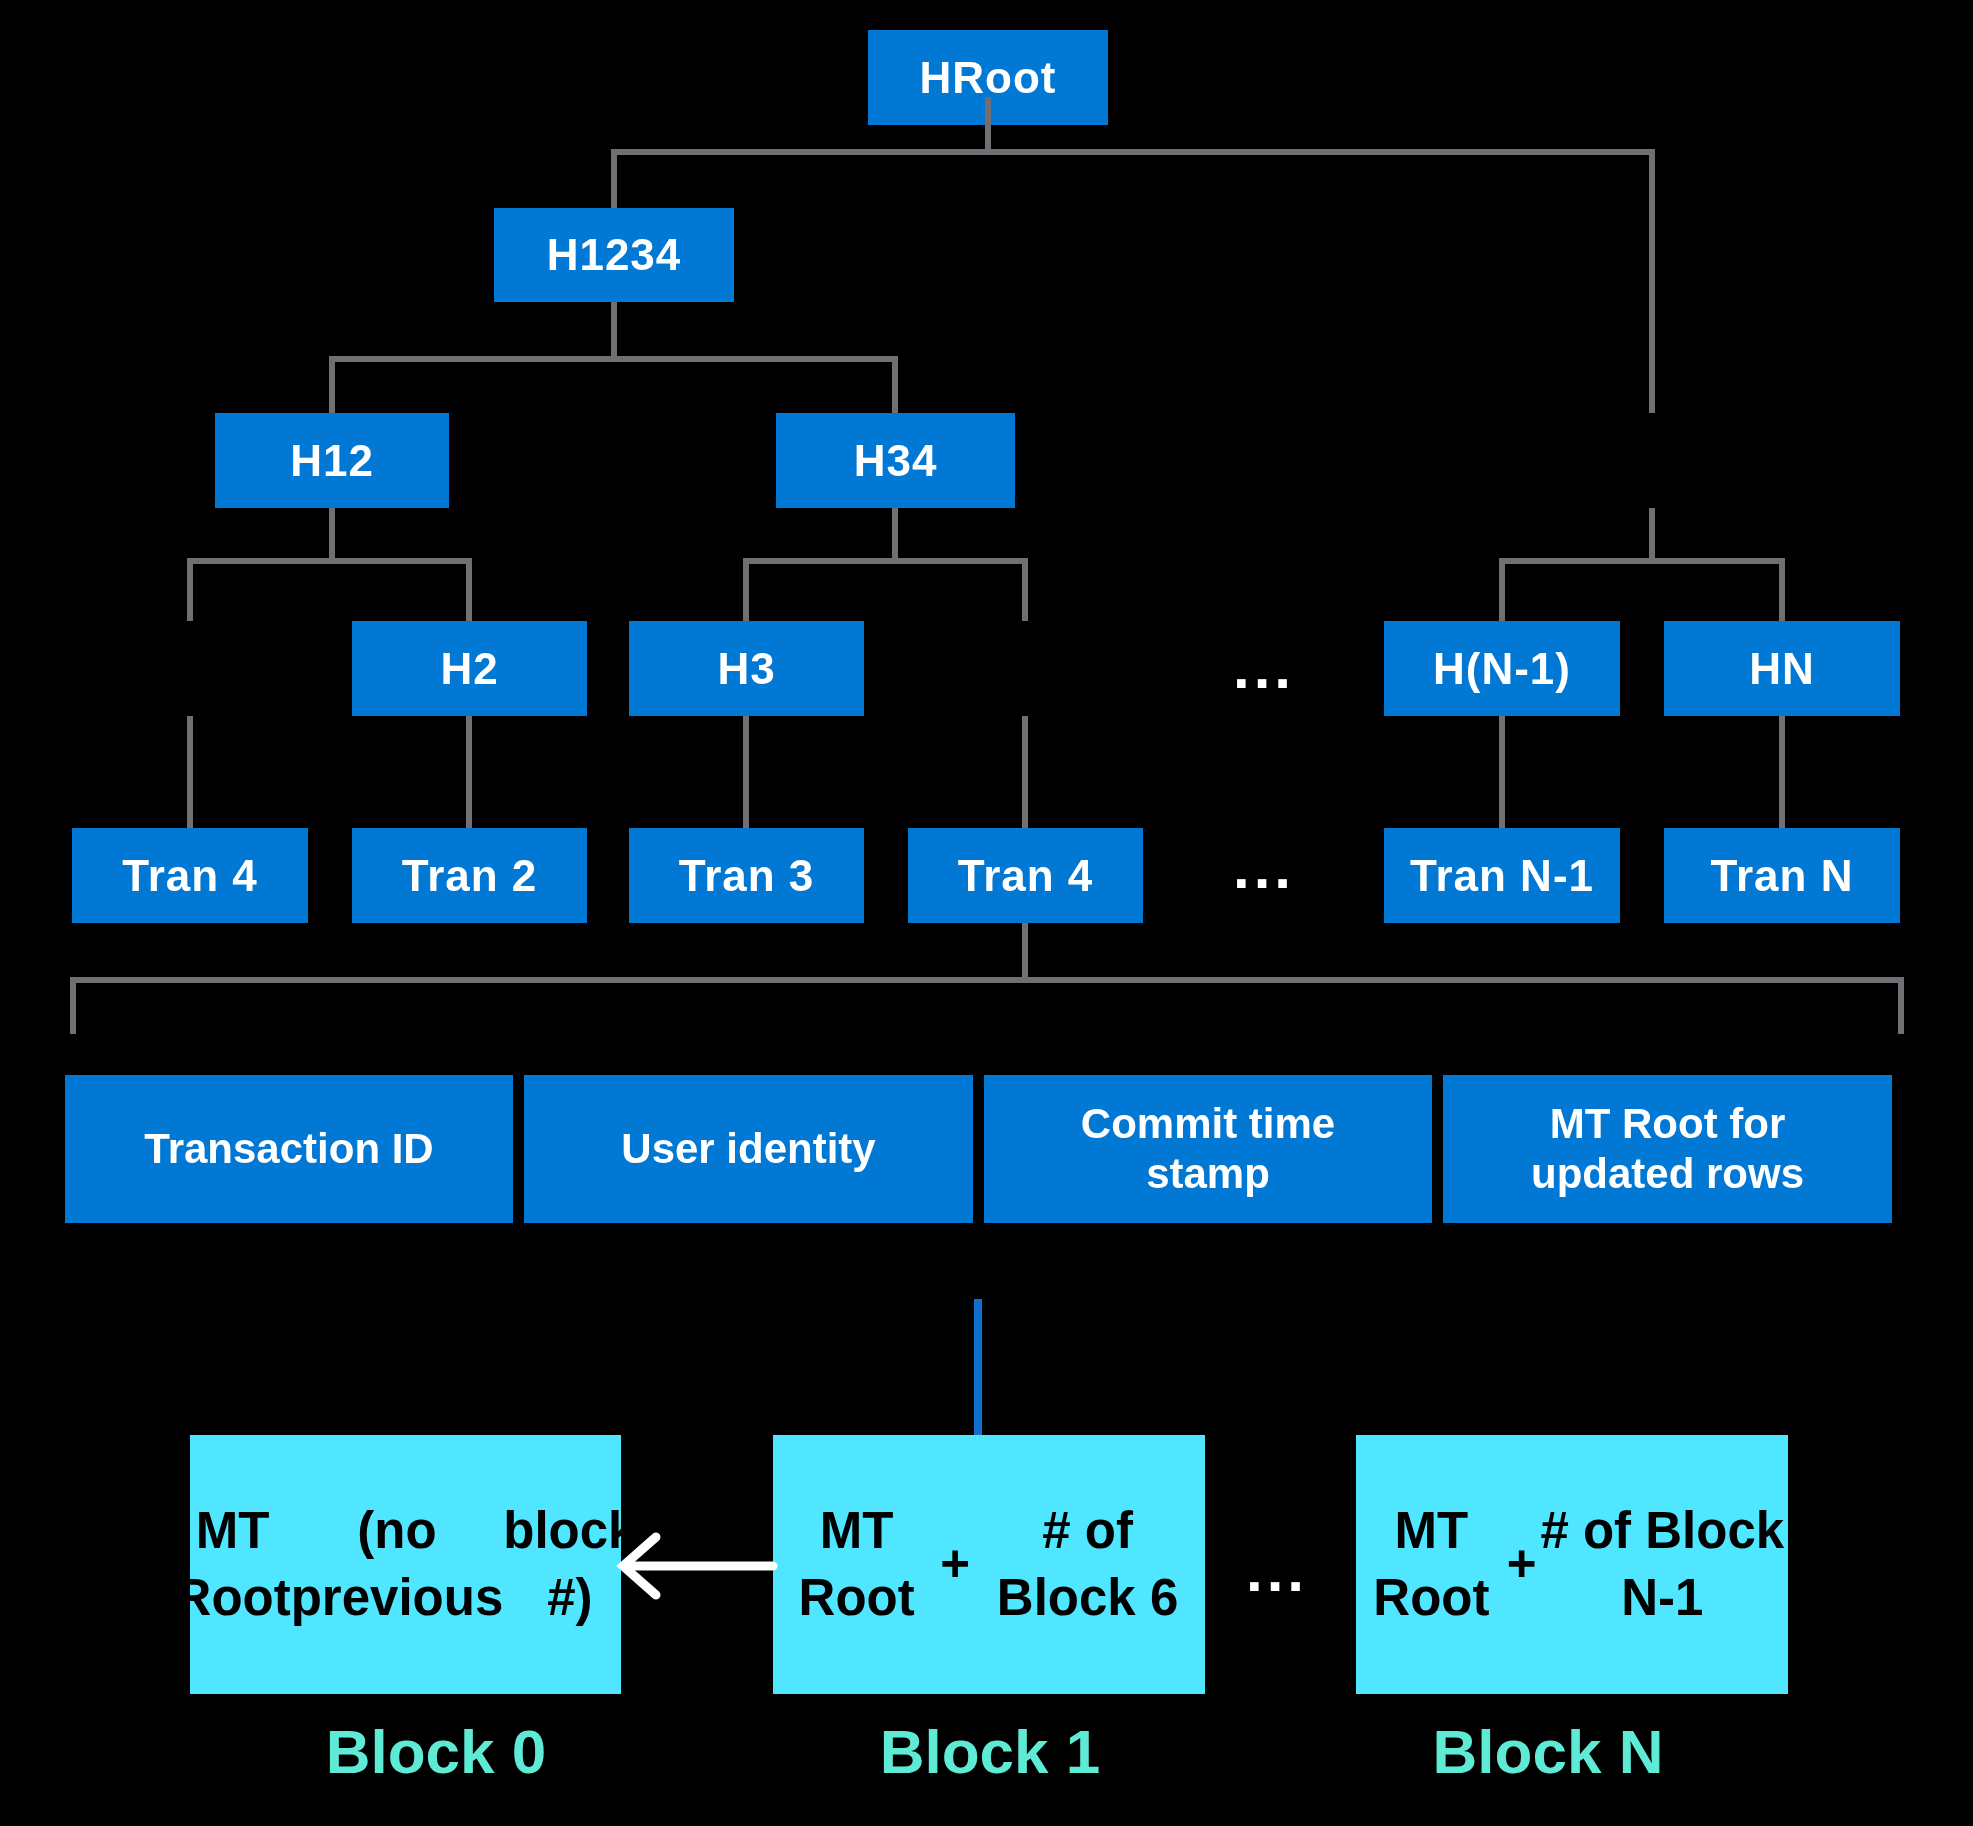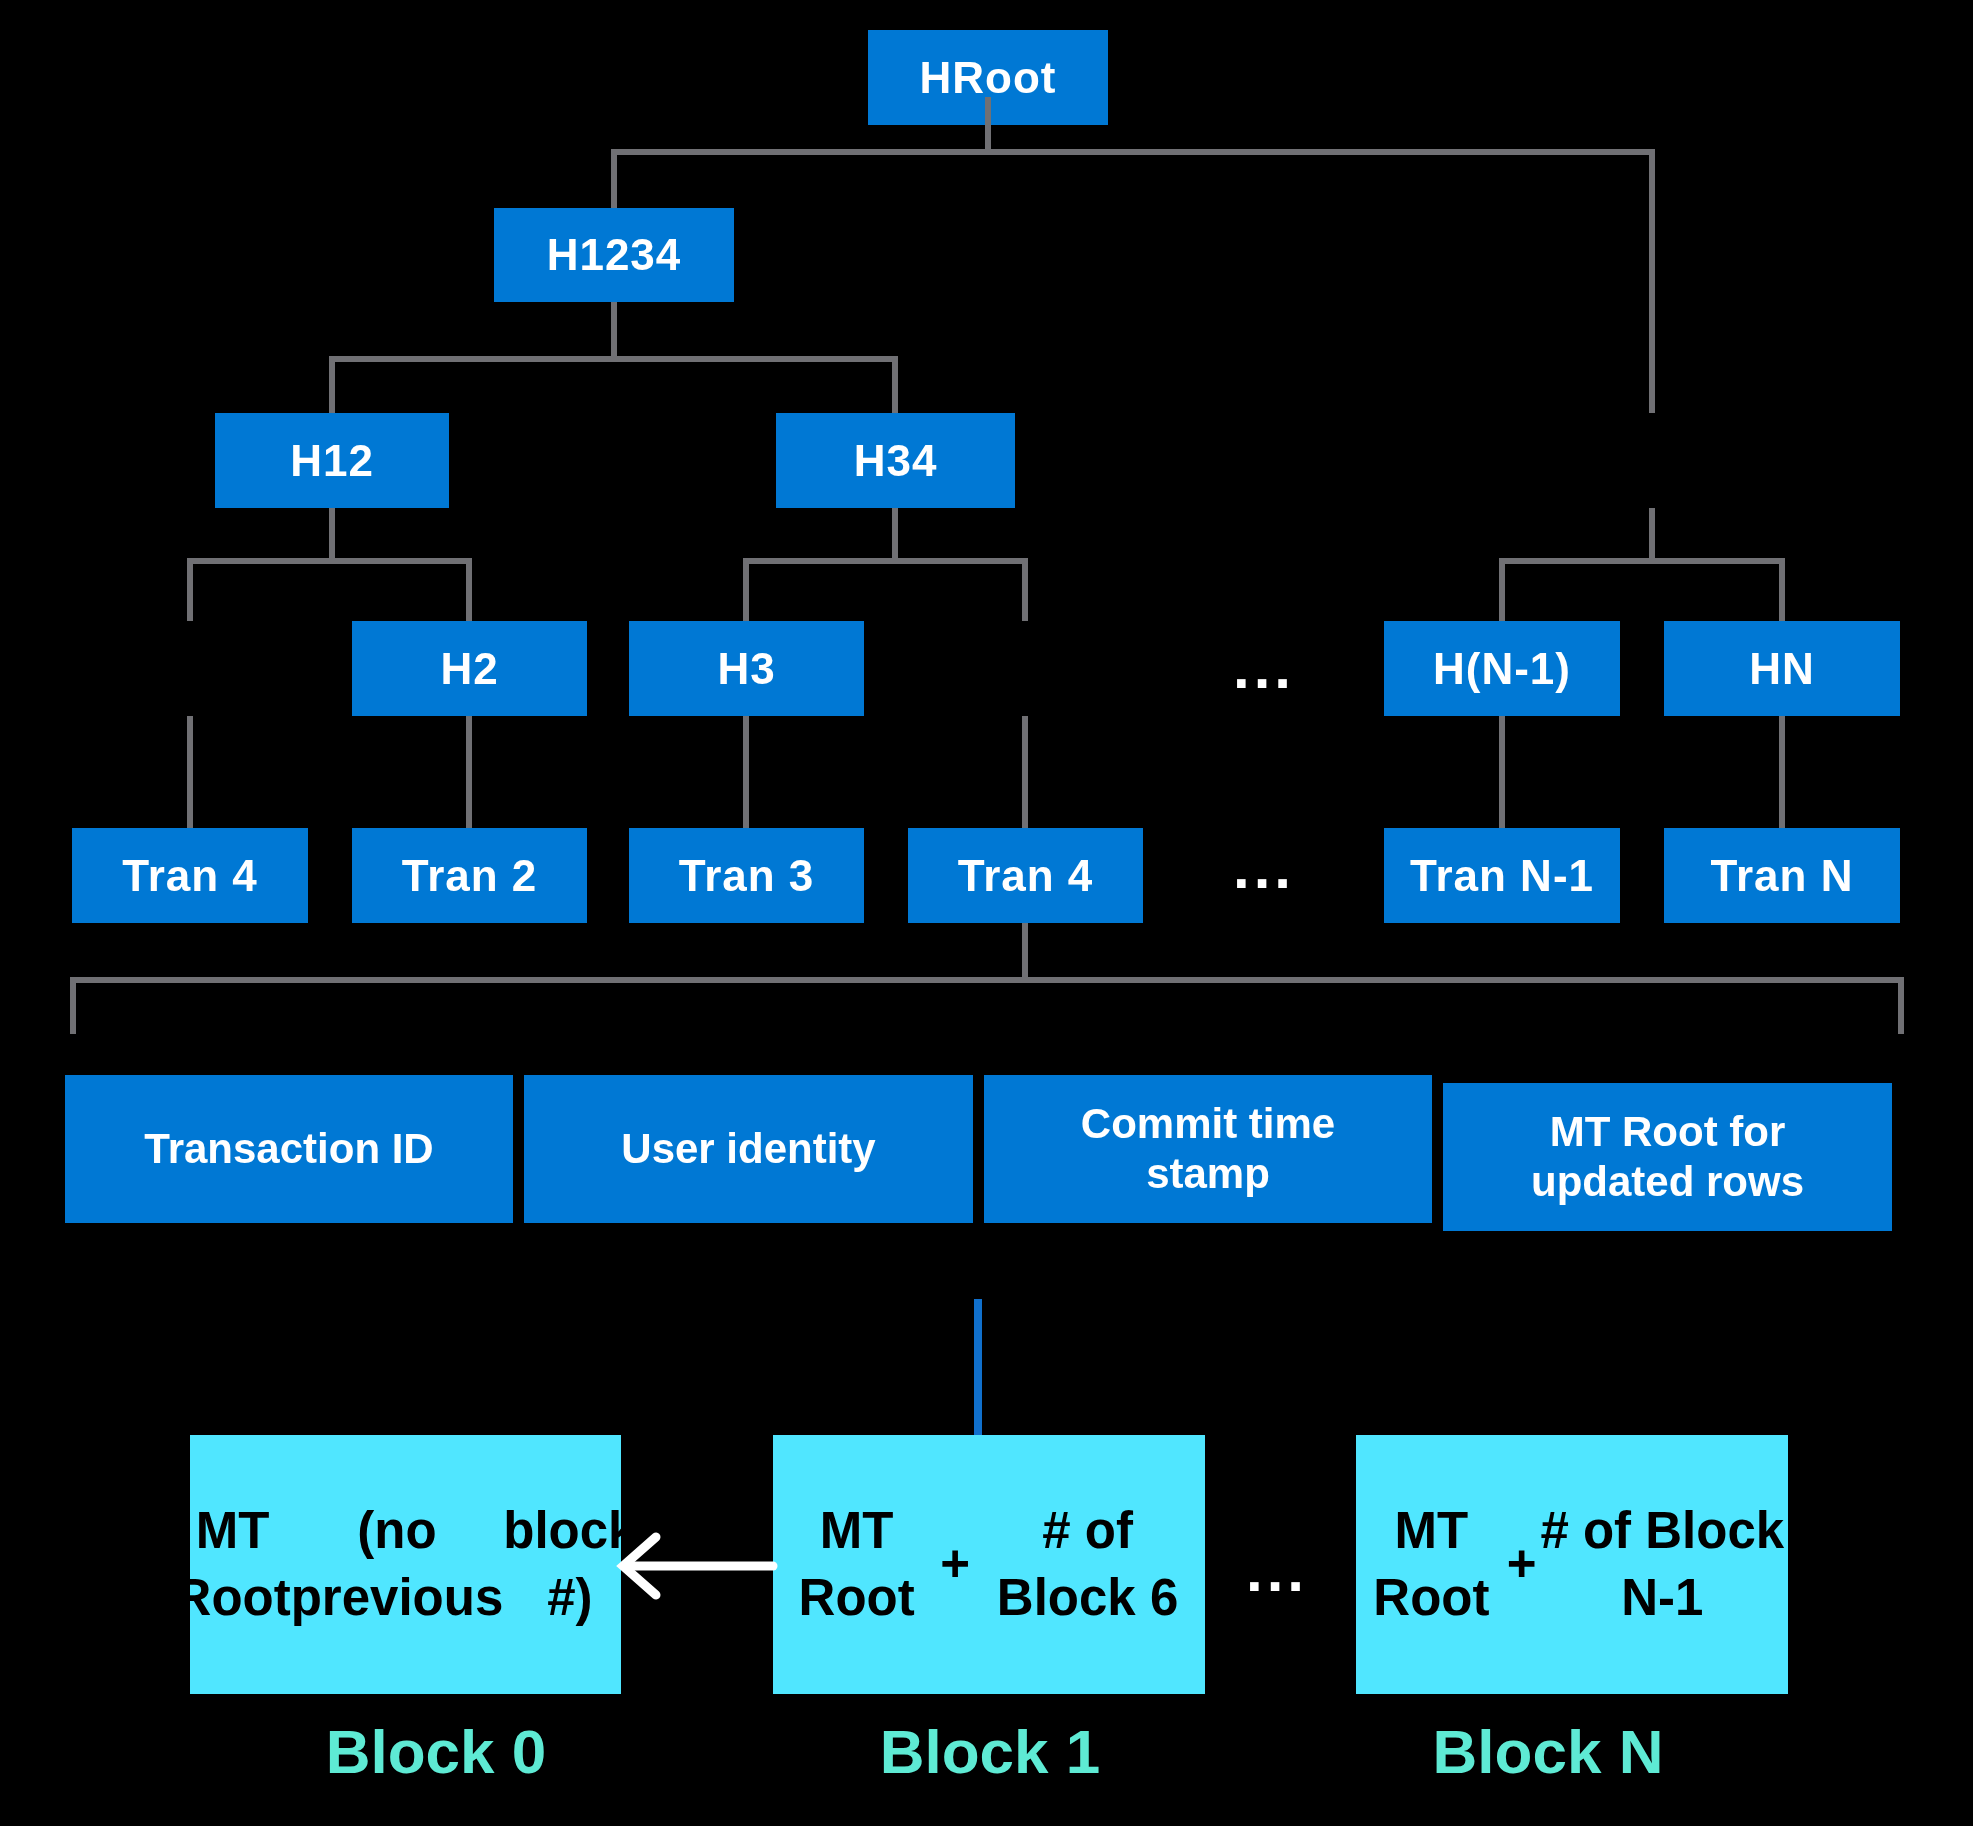--- a/index.html
+++ b/index.html
@@ -129,21 +129,21 @@
 
   <div class="seg" style="left:65px;top:1075px;width:448px;height:148px;">
       <span>Transaction ID</span>
     </div>
   <div class="seg" style="left:524px;top:1075px;width:449px;height:148px;">
       <span>User identity</span>
     </div>
   <div class="seg" style="left:984px;top:1075px;width:448px;height:148px;">
       <span class="narrow" style="max-width:300px;">Commit time stamp</span>
     </div>
-  <div class="seg" style="left:1443px;top:1075px;width:449px;height:148px;margin-top:8px;">
+  <div class="seg" style="left:1443px;top:1075px;width:449px;height:148px;">
       <span class="narrow">MT Root for updated rows</span>
     </div>
 
   <div class="linkline" style="left:974px;top:1299px;width:8px;height:137px;"></div>
 
   <div class="block" style="left:190px;top:1435px;width:431px;height:259px;">
     <div>MT Root</div>
     <div>(no previous</div>
     <div>block #)</div>
   </div>

